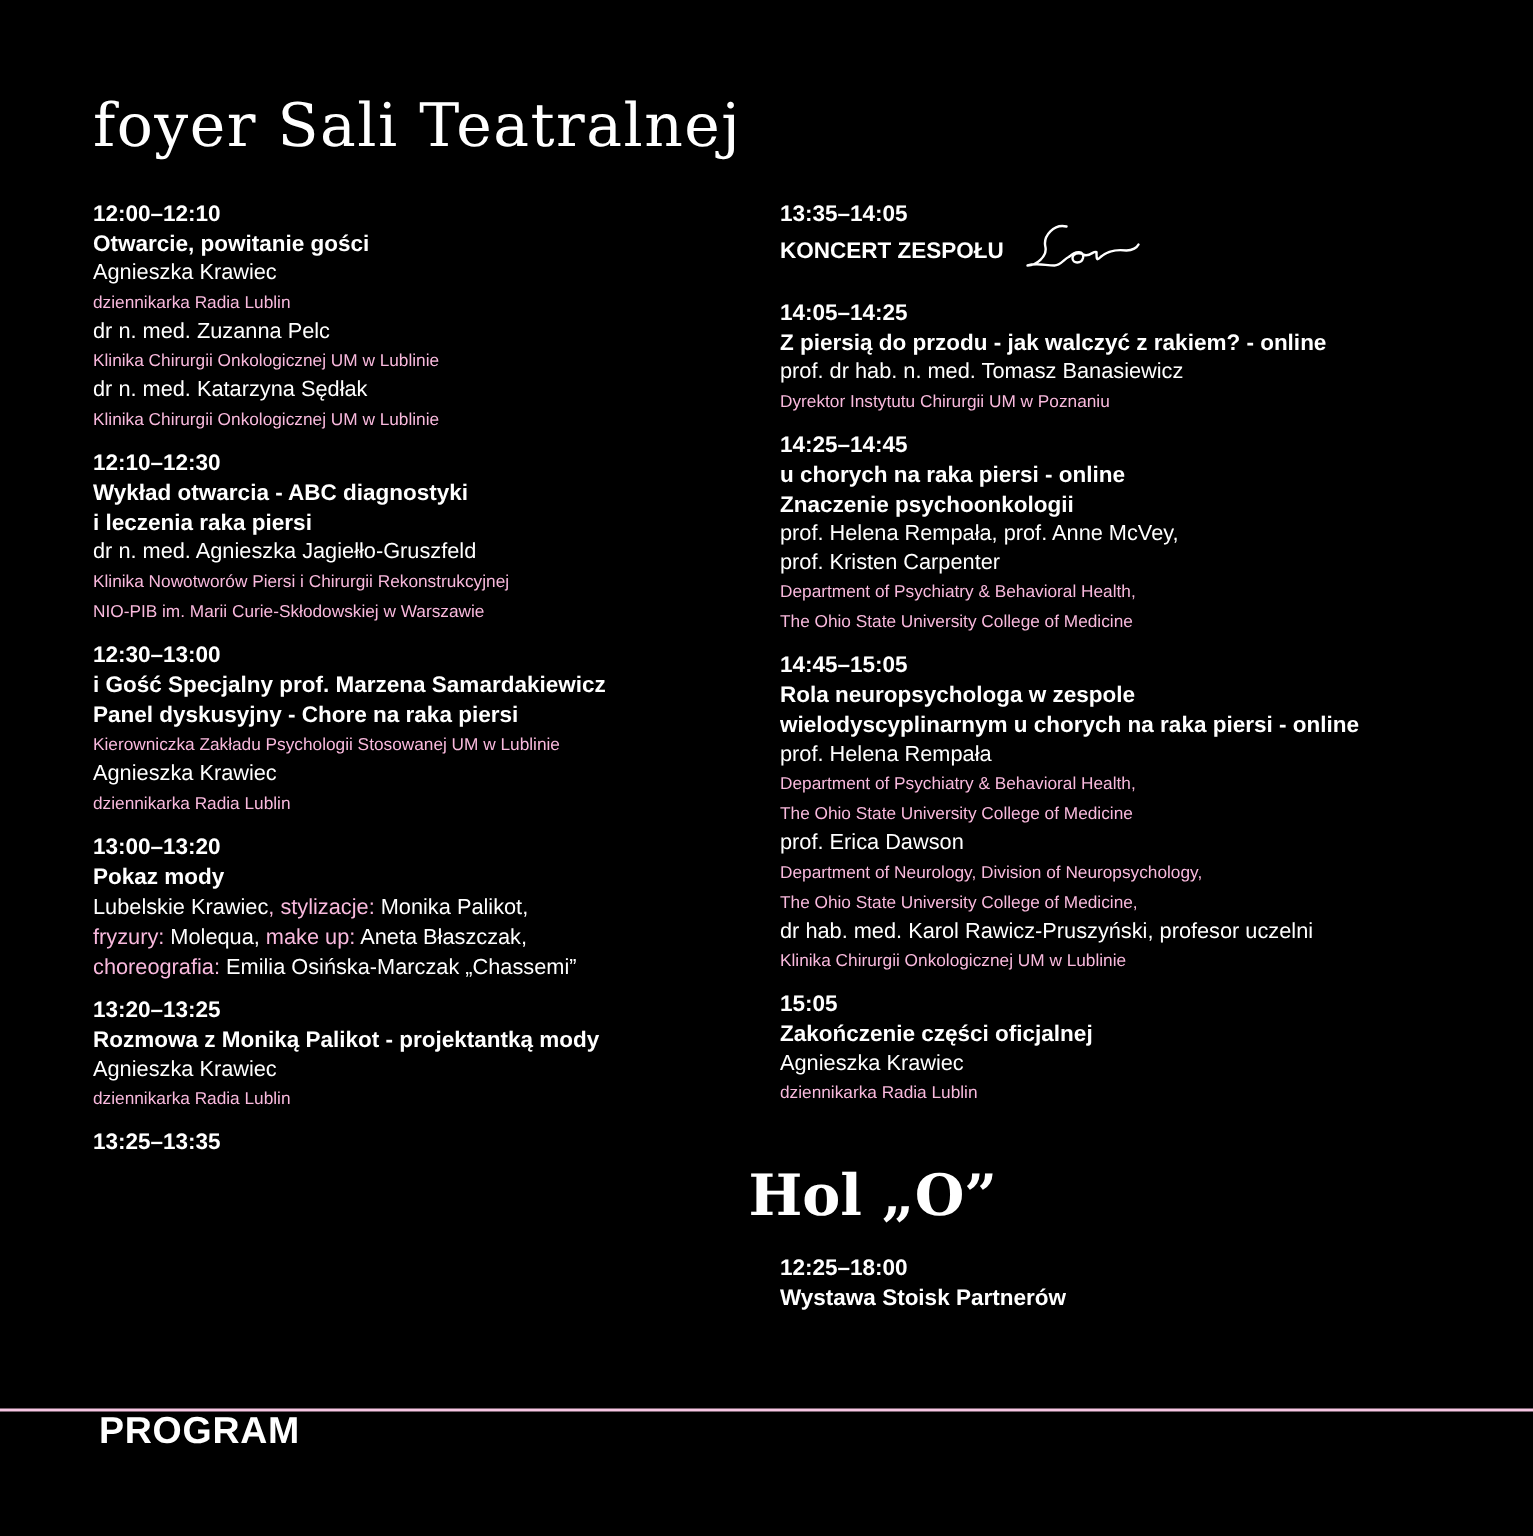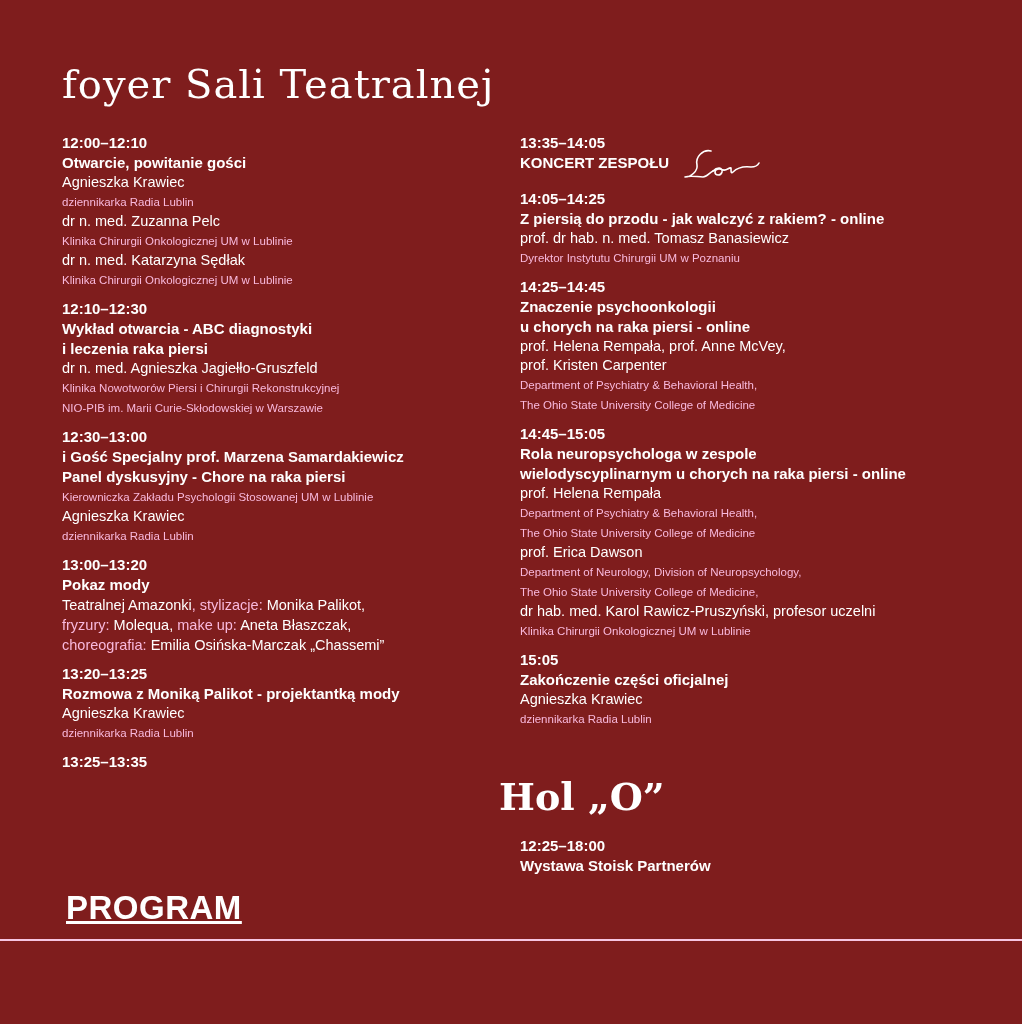--- a/index.html
+++ b/index.html
@@ -5,21 +5,21 @@
     * { margin: 0; padding: 0; box-sizing: border-box; }
     html, body {
       width: 1022px; height: 1024px; overflow: hidden;
       background: #ec008c;
     }
     body {
       position: relative;
       font-family: "Liberation Sans", "DejaVu Sans", sans-serif;
       color: #ffffff;
     }
-    .page { position: absolute; inset: 0; background: #7f1d1d; }
+    .page { position: absolute; inset: 0; background: #000000; }
 
     .venue-title {
       position: absolute;
       left: 62px; top: 56px;
       font-family: "DejaVu Serif", "Liberation Serif", serif;
       font-size: 40px;
       font-weight: normal;
       letter-spacing: 1px;
       color: #ffffff;
       line-height: 56px;
@@ -41,43 +41,42 @@
     .person {
       font-size: 14.5px; line-height: 19px; color: #ffffff;
     }
     .affil {
       font-size: 11.5px; line-height: 20px; color: #f9b9dd;
     }
     .mixed { font-size: 14.5px; line-height: 20px; }
     .mixed .role { color: #f9b9dd; }
     .mixed .name { color: #ffffff; }
 
-    .concert-row { display: flex; }
+    .concert-row { display: flex; align-items: center; }
     .band-logo {
       display: inline-block;
       width: 80px; height: 36px;
       margin-left: 12px; margin-top: -6px;
     }
 
     .hol-title {
       position: absolute;
       left: 499px; top: 772px;
       font-family: "DejaVu Serif", "Liberation Serif", serif;
       font-size: 38px; line-height: 50px;
       color: #ffffff;
     }
     .hol-event { position: absolute; left: 520px; top: 836px; }
 
     .program-label {
       position: absolute;
-      left: 66px; top: 889px;
-      font-size: 33px; font-weight: bold;
+      left: 66px; top: 940px;
+      font-size: 25px; font-weight: bold;
       letter-spacing: 0.5px;
       color: #ffffff;
-      text-decoration: underline;
     }
     .divider {
       position: absolute;
       left: 0; right: 0; top: 939px;
       height: 2px;
       background: #f6c5e2;
     }
   </style>
 </head>
 <body>
@@ -114,21 +113,21 @@
       <div class="title">Panel dyskusyjny - Chore na raka piersi</div>
       <div class="affil">Kierowniczka Zakładu Psychologii Stosowanej UM w Lublinie</div>
       <div class="person">Agnieszka Krawiec</div>
       <div class="affil">dziennikarka Radia Lublin</div>
     </div>
 
     <div class="event">
       <div class="time">13:00–13:20</div>
       <div class="title">Pokaz mody</div>
       <div class="mixed">
-        <span class="name">Teatralnej Amazonki</span><span class="role">, stylizacje: </span><span class="name">Monika Palikot,</span>
+        <span class="name">Lubelskie Krawiec</span><span class="role">, stylizacje: </span><span class="name">Monika Palikot,</span>
       </div>
       <div class="mixed">
         <span class="role">fryzury: </span><span class="name">Molequa,</span><span class="role"> make up: </span><span class="name">Aneta Błaszczak,</span>
       </div>
       <div class="mixed">
         <span class="role">choreografia: </span><span class="name">Emilia Osińska-Marczak „Chassemi”</span>
       </div>
     </div>
 
     <div class="event">
@@ -138,21 +137,21 @@
       <div class="affil">dziennikarka Radia Lublin</div>
     </div>
 
     <div class="event">
       <div class="time">13:25–13:35</div>
     </div>
   </div>
 
   <div class="col col-right">
 
-    <div class="event" style="margin-bottom:6px;">
+    <div class="event" style="margin-bottom:16px;">
       <div class="time">13:35–14:05</div>
       <div class="concert-row">
         <div class="title">KONCERT ZESPOŁU</div>
         <span class="band-logo">
           <svg width="80" height="36" viewBox="0 0 80 36" fill="none" stroke="#ffffff" stroke-width="1.6" stroke-linecap="round" stroke-linejoin="round">
             <path d="M30 4 C22 2, 14 10, 16 18 C17 24, 10 30, 4 30 C10 28, 16 30, 22 30 C26 30, 28 26, 32 24"></path>
             <path d="M32 24 C36 20, 42 20, 41 25 C40 29, 34 29, 34 25 C34 22, 38 21, 42 23"></path>
             <path d="M42 23 C46 24, 48 20, 50 21 C50 25, 50 27, 52 25 C56 21, 62 19, 70 20 C74 20, 77 18, 78 16"></path>
           </svg>
         </span>
@@ -161,22 +160,22 @@
 
     <div class="event">
       <div class="time">14:05–14:25</div>
       <div class="title">Z piersią do przodu - jak walczyć z rakiem? - online</div>
       <div class="person">prof. dr hab. n. med. Tomasz Banasiewicz</div>
       <div class="affil">Dyrektor Instytutu Chirurgii UM w Poznaniu</div>
     </div>
 
     <div class="event">
       <div class="time">14:25–14:45</div>
+      <div class="title">u chorych na raka piersi - online</div>
       <div class="title">Znaczenie psychoonkologii</div>
-      <div class="title">u chorych na raka piersi - online</div>
       <div class="person">prof. Helena Rempała, prof. Anne McVey,</div>
       <div class="person">prof. Kristen Carpenter</div>
       <div class="affil">Department of Psychiatry &amp; Behavioral Health,</div>
       <div class="affil">The Ohio State University College of Medicine</div>
     </div>
 
     <div class="event">
       <div class="time">14:45–15:05</div>
       <div class="title">Rola neuropsychologa w zespole</div>
       <div class="title">wielodyscyplinarnym u chorych na raka piersi - online</div>

